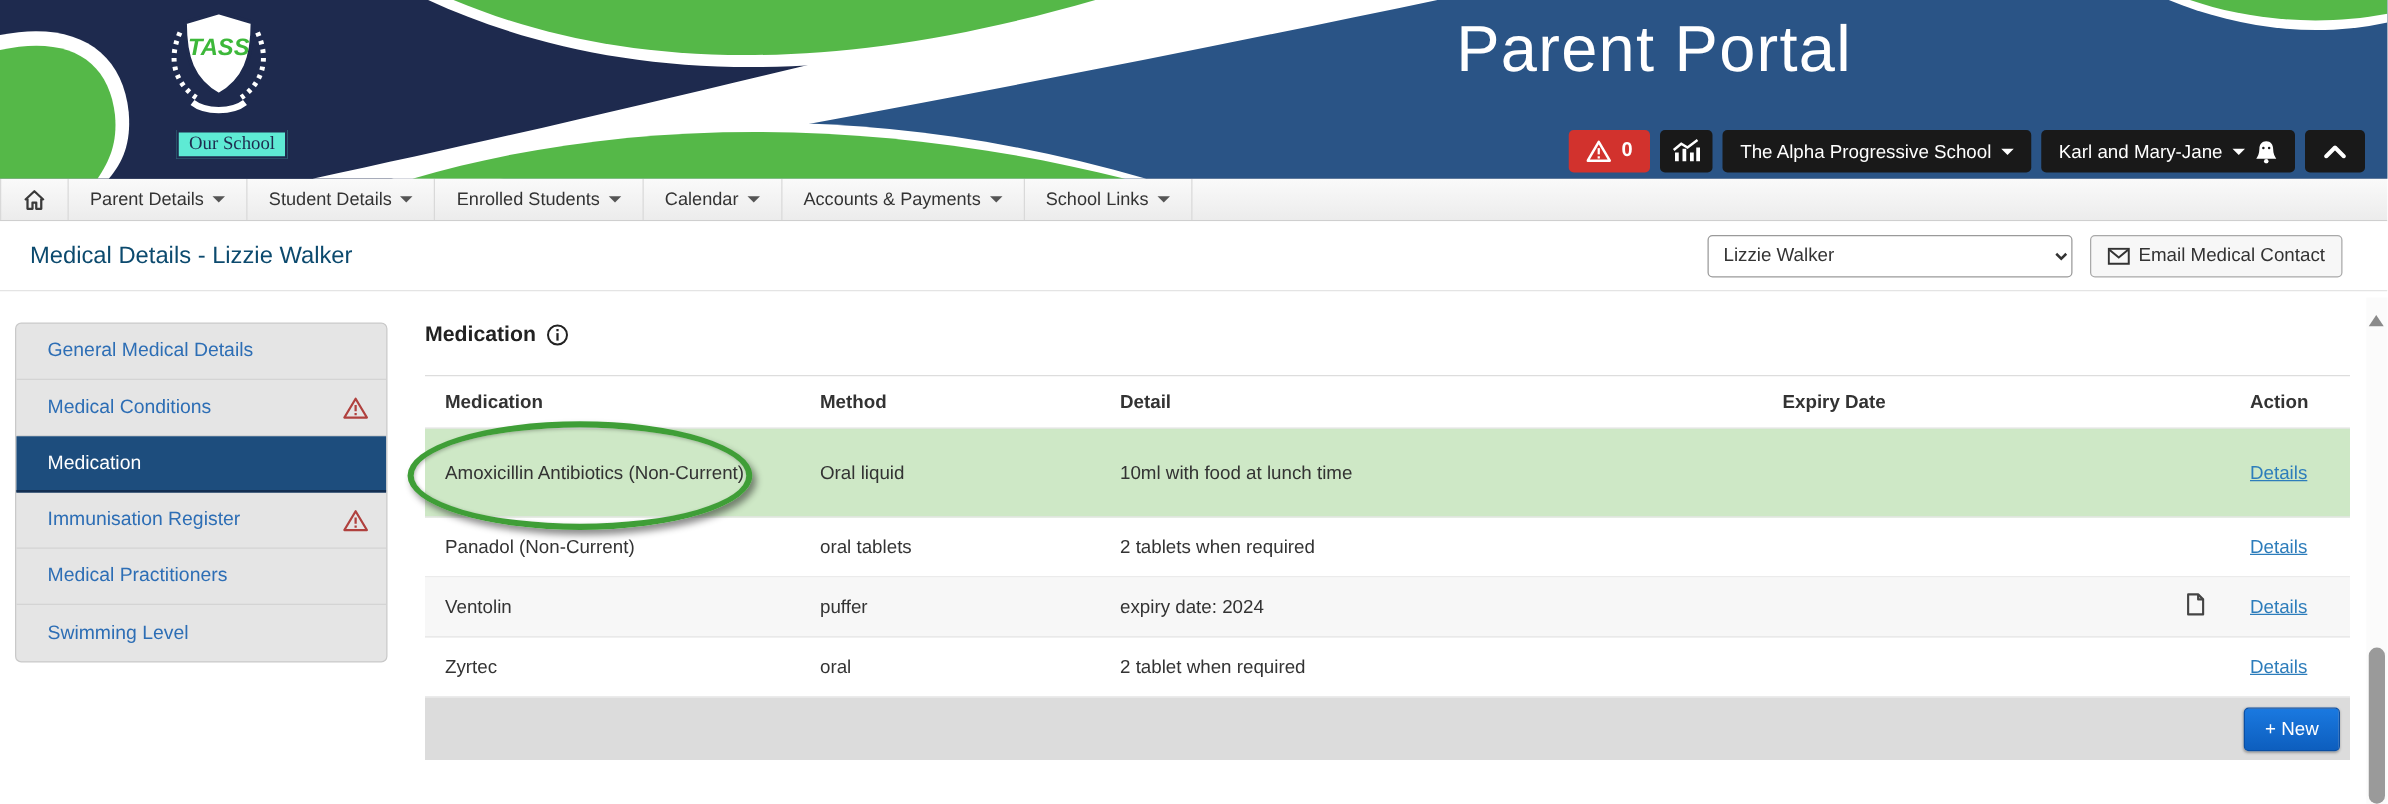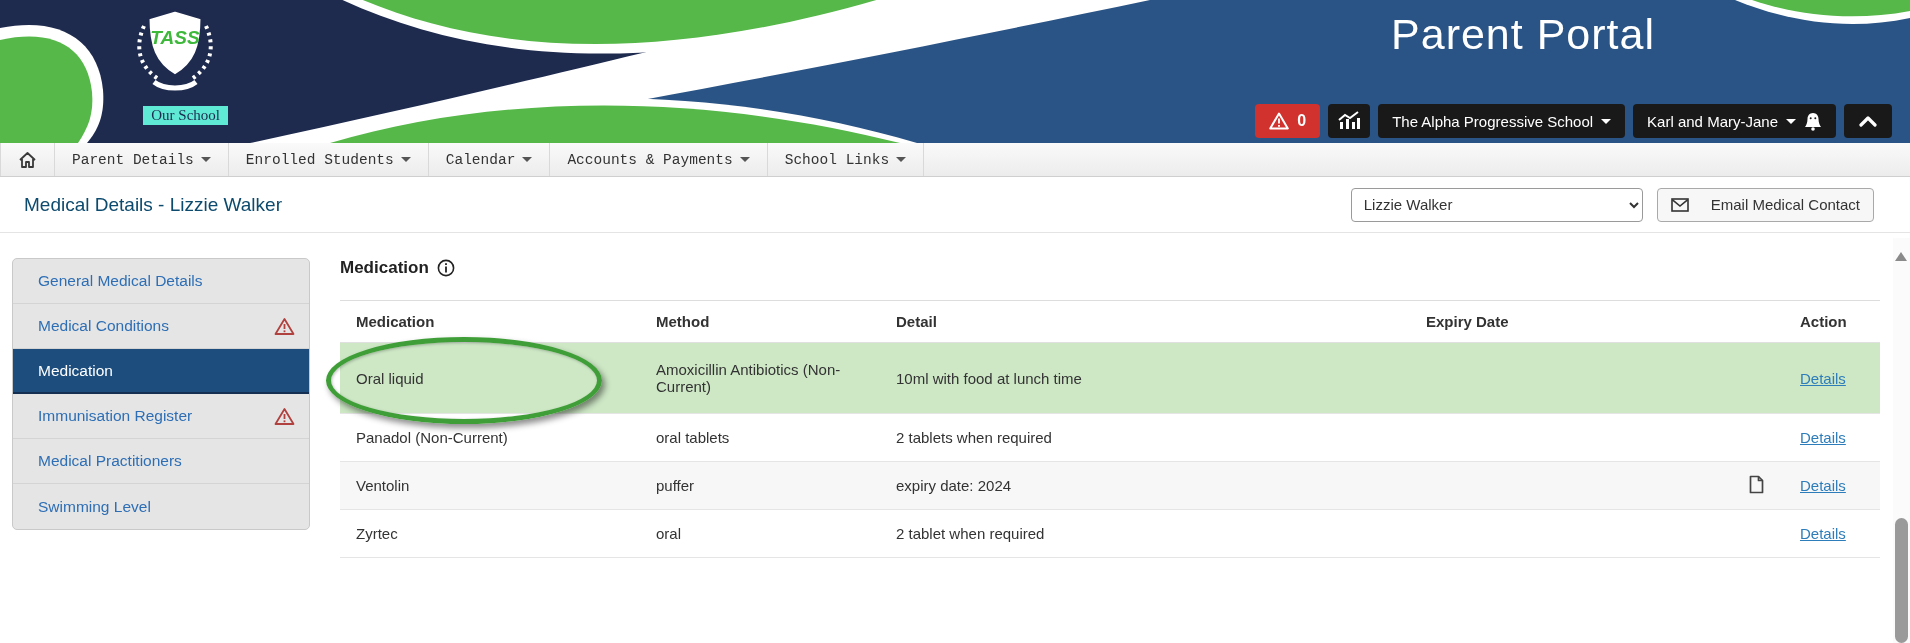--- a/index.html
+++ b/index.html
@@ -2,48 +2,48 @@
 <html><head>
 <meta charset="utf-8">
 <style>
   * { margin:0; padding:0; box-sizing:border-box; }
   html,body { width:1910px; height:643px; overflow:hidden; background:#fff;
               font-family:"Liberation Sans", sans-serif; color:#333; }
 
   
   .hdr { position:relative; width:1910px; height:143px; background:#1e2a4e; overflow:hidden; }
   .hdr svg.decor { position:absolute; inset:0; }
-  .portal-title { position:absolute; left:1165px; top:10px; width:490px; text-align:right;
-                  font-size:43px; font-weight:400; color:#fff; letter-spacing:1px; }
+  .portal-title { position:absolute; left:1165px; top:10px; width:490px; text-align:left;
+                  font-size:52px; font-weight:400; color:#fff; letter-spacing:1px; }
   .logo { position:absolute; left:120px; top:6px; width:110px; text-align:right; }
   .logo .banner { margin:2px auto 0; display:inline-block; background:#5eead4; border:2px solid #1e2a4e;
                   padding:1px 8px; font-family:"Liberation Serif", serif; font-size:15px; color:#1e2a4e; }
   .hdr-buttons { position:absolute; right:18px; top:104px; display:flex; gap:8px; align-items:stretch; height:34px; }
   .hbtn { background:#191919; color:#fff; border-radius:4px; display:flex; align-items:center;
           gap:8px; padding:0 14px; font-size:15px; cursor:pointer; }
   .hbtn.alert { background:#d2322d; font-weight:bold; font-size:16px; }
   .caret { width:0; height:0; border-left:5px solid transparent; border-right:5px solid transparent;
            border-top:5px solid #fff; display:inline-block; }
 
   
   .nav { display:flex; height:34px; background:linear-gradient(#fafafa,#ececec);
-         border-bottom:1px solid #cfcfcf;font-family:Liberation Mono, monospace; }
+         border-bottom:1px solid #cfcfcf; }
   .nav-item { display:flex; align-items:center; gap:7px; padding:0 17px; font-size:14.5px; color:#333;
               border-right:1px solid #d9d9d9; cursor:pointer; }
   .nav-item:first-child { border-left:1px solid #d9d9d9; }
   .nav-item .caret { border-top-color:#555; }
 
   
   .title-row { height:56px; display:flex; align-items:center; padding:0 18px 0 24px;
                border-bottom:1px solid #e4e4e4; background:#fff; }
   .page-title { font-size:19px; color:#0c4a6e; }
   .title-spacer { flex:1; }
   .student-select { width:292px; height:34px; font-size:15px; color:#333; padding:5px 8px;
                     border:1px solid #9a9a9a; border-radius:4px; background:#fff; margin-right:14px; }
-  .email-btn { height:34px; display:flex; align-items:center; gap:22px; padding:0 13px; margin-right:18px;
+  .email-btn { height:34px; display:flex; align-items:center; gap:7px; padding:0 13px; margin-right:18px;
                background:#f7f7f7; border:1px solid #a9a9a9; border-radius:4px; font-size:15px; color:#333; cursor:pointer; }
 
   
   .content { display:flex; align-items:flex-start; }
   .sidebar { width:298px; margin:25px 0 0 12px; border:1px solid #c9c9c9; border-radius:5px;
              overflow:hidden; background:#e5e5e5; }
   .side-item { height:45px; display:flex; align-items:center; padding:0 14px 0 25px;
                border-bottom:1px solid #d4d4d4; color:#2d6eb5; font-size:15.5px; cursor:pointer; }
   .side-item:last-child { border-bottom:none; }
   .side-item.active { background:#1d4d7d; color:#fff; border-bottom:2px solid #142f52; }
@@ -158,20 +158,24 @@
 </div>
 
 <div class="nav">
   <div class="nav-item">
     <svg width="19" height="18" viewBox="0 0 19 18">
       <path d="M2,9 L9.5,2 L17,9 M4,8 L4,16 L8,16 L8,11 L11,11 L11,16 L15,16 L15,8" fill="none" stroke="#3a3a3a" stroke-width="1.8" stroke-linejoin="round"></path>
     </svg>
   </div>
   <div class="nav-item">
     <span>Parent Details</span>
+      <span class="caret"></span>
+  </div>
+  <div class="nav-item">
+    <span>Student Details</span>
       <span class="caret"></span>
   </div>
   <div class="nav-item">
     <span>Enrolled Students</span>
       <span class="caret"></span>
   </div>
   <div class="nav-item">
     <span>Calendar</span>
       <span class="caret"></span>
   </div>
@@ -251,22 +255,22 @@
         <div>Medication</div>
         <div>Method</div>
         <div>Detail</div>
         <div>Expiry Date</div>
         <div></div>
         <div></div>
         <div>Action</div>
       </div>
 
       <div class="trow green">
+        <div>Amoxicillin Antibiotics (Non-Current)</div>
         <div>Oral liquid</div>
-        <div>Amoxicillin Antibiotics (Non-Current)</div>
         <div>10ml with food at lunch time</div>
         <div></div>
         <div></div>
         <div class="cell-attach"></div>
         <div><span class="details-link">Details</span></div>
       </div>
 
       <div class="trow">
         <div>Panadol (Non-Current)</div>
         <div>oral tablets</div>
@@ -296,20 +300,23 @@
         <div>Zyrtec</div>
         <div>oral</div>
         <div>2 tablet when required</div>
         <div></div>
         <div></div>
         <div class="cell-attach"></div>
         <div><span class="details-link">Details</span></div>
       </div>
     </div>
 
+    <div class="footer-bar">
+      <button class="new-btn">+ New</button>
+    </div>
   </div>
 </div>
 
 <div class="annot"></div>
 
 <div class="sb-track"></div>
 <div class="sb-up"></div>
 <div class="sb-thumb"></div>
 
 </body></html>

